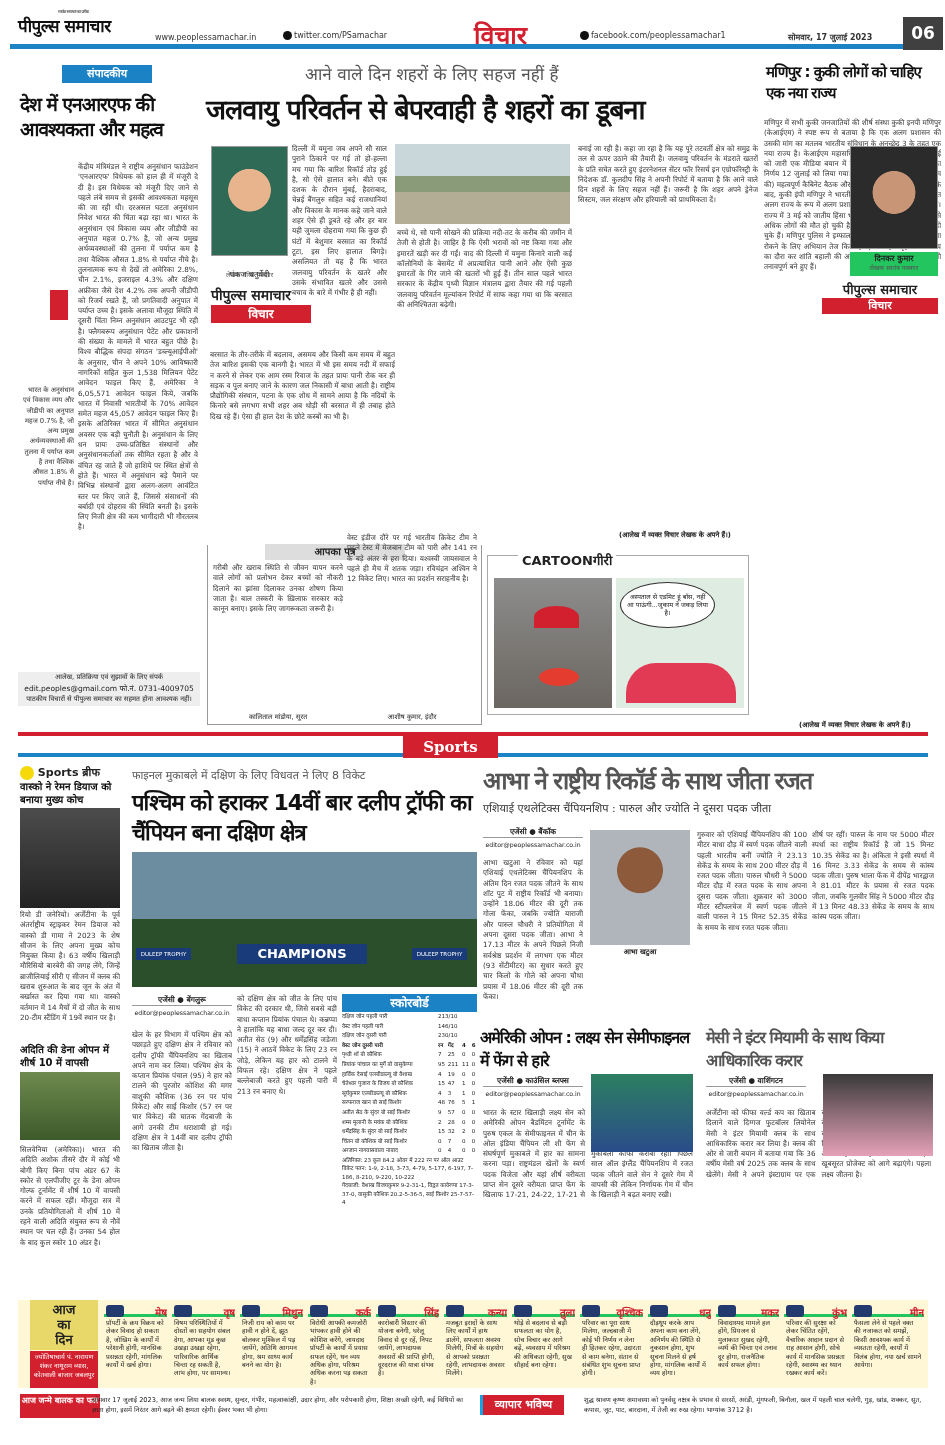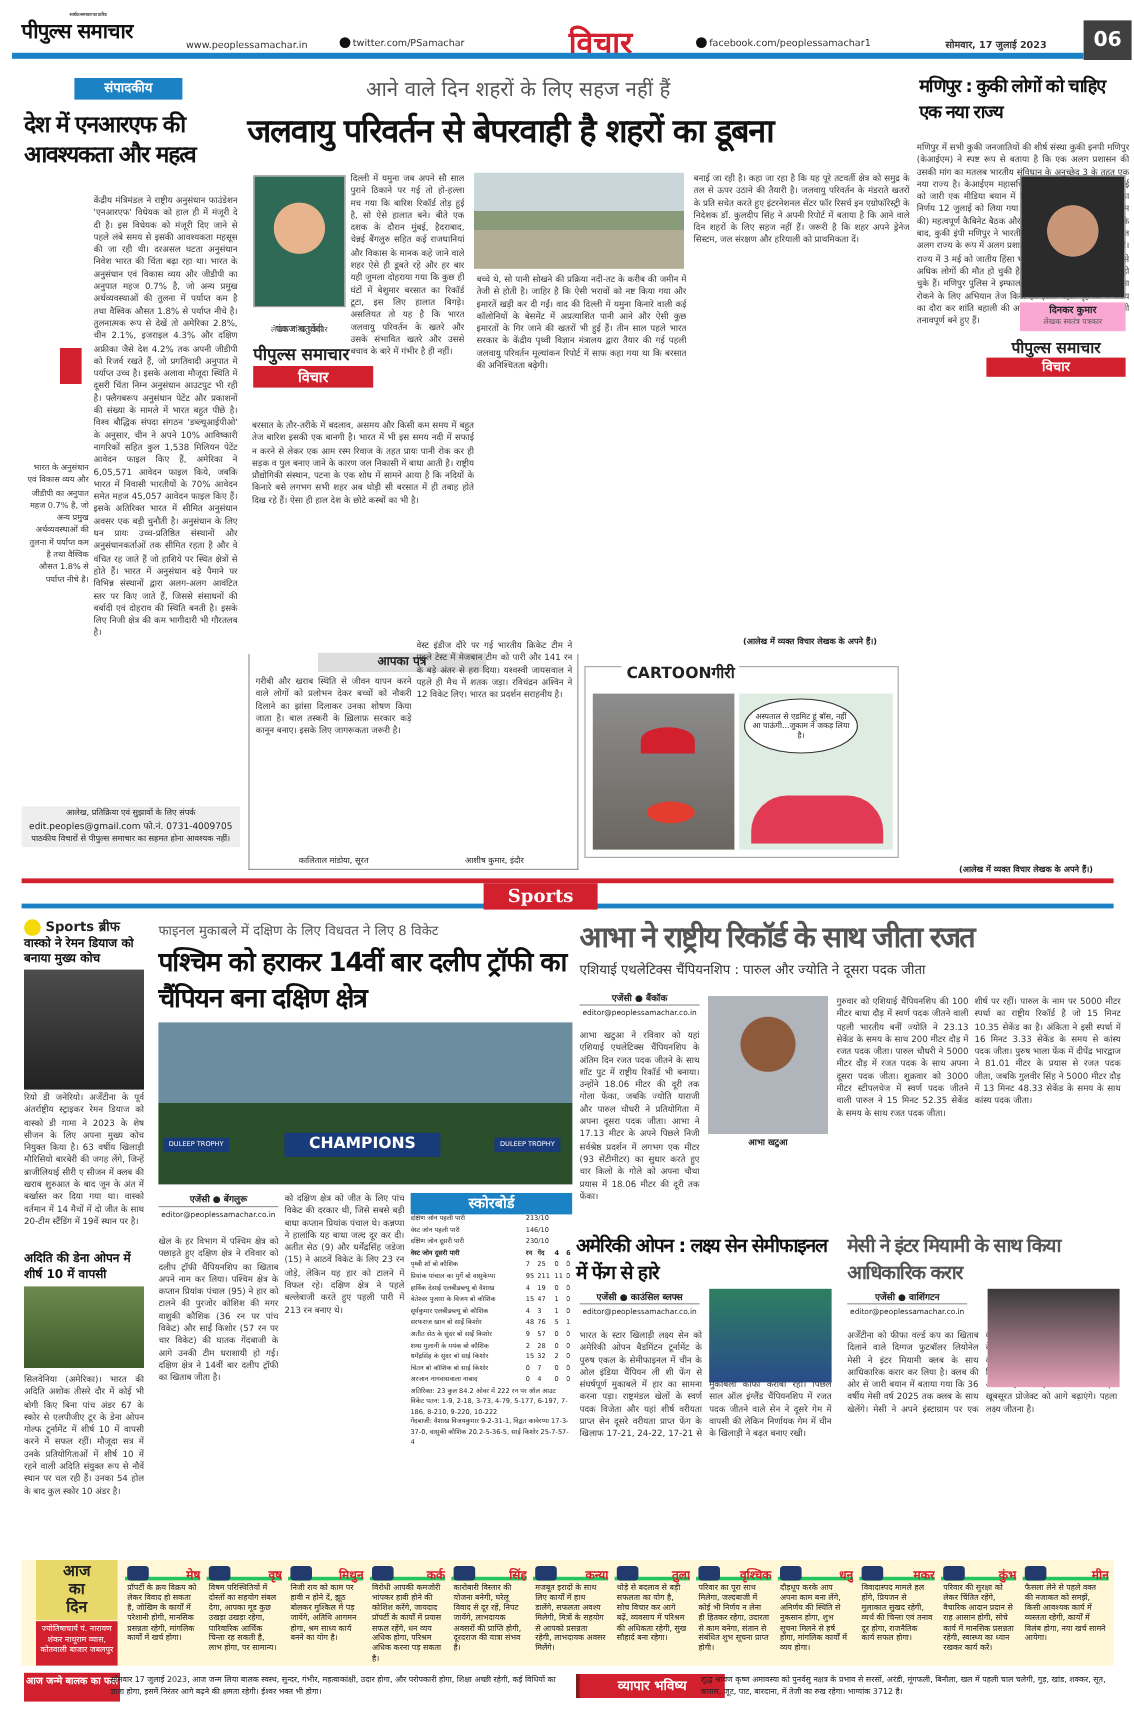--- a/index.html
+++ b/index.html
@@ -69,21 +69,21 @@
 <div class="abs txt" style="left:292px;top:144px;width:95px;height:198px">दिल्ली में यमुना जब अपने सौ साल पुराने ठिकाने पर गई तो हो-हल्ला मच गया कि बारिश रिकॉर्ड तोड़ हुई है, सो ऐसे हालात बने। बीते एक दशक के दौरान मुंबई, हैदराबाद, चेन्नई बैंगलुरु सहित कई राजधानियां और विकास के मानक कहे जाने वाले शहर ऐसे ही डूबते रहे और हर बार यही जुमला दोहराया गया कि कुछ ही घंटों में बेशुमार बरसात का रिकॉर्ड टूटा, इस लिए हालात बिगड़े। असलियत तो यह है कि भारत जलवायु परिवर्तन के खतरे और उसके संभावित खतरे और उससे बचाव के बारे में गंभीर है ही नहीं।</div>
 <div class="abs photo" style="left:395px;top:144px;width:175px;height:80px;background:linear-gradient(180deg,#c9d6da 0 40%,#8a9b79 40% 60%,#b4ad95 60%)"></div>
 <div class="abs txt" style="left:210px;top:350px;width:185px;height:190px">बरसात के तौर-तरीके में बदलाव, असमय और किसी कम समय में बहुत तेज बारिश इसकी एक बानगी है। भारत में भी इस समय नदी में सफाई न करने से लेकर एक आम रस्म रिवाज के तहत प्रायः पानी रोक कर ही सड़क व पुल बनाए जाने के कारण जल निकासी में बाधा आती है। राष्ट्रीय प्रौद्योगिकी संस्थान, पटना के एक शोध में सामने आया है कि नदियों के किनारे बसे लगभग सभी शहर अब थोड़ी सी बरसात में ही तबाह होते दिख रहे हैं। ऐसा ही हाल देश के छोटे कस्बों का भी है।</div>
 <div class="abs txt" style="left:397px;top:228px;width:175px;height:310px">बच्चे थे, सो पानी सोखने की प्रक्रिया नदी-तट के करीब की जमीन में तेजी से होती है। जाहिर है कि ऐसी भरावों को नष्ट किया गया और इमारतें खड़ी कर दी गईं। वाद की दिल्ली में यमुना किनारे वाली कई कॉलोनियों के बेसमेंट में अप्रत्याशित पानी आने और ऐसी कुछ इमारतों के गिर जाने की खतरों भी हुई हैं। तीन साल पहले भारत सरकार के केंद्रीय पृथ्वी विज्ञान मंत्रालय द्वारा तैयार की गई पहली जलवायु परिवर्तन मूल्यांकन रिपोर्ट में साफ कहा गया था कि बरसात की अनिश्चितता बढ़ेगी।</div>
 <div class="abs txt" style="left:578px;top:144px;width:180px;height:388px">बनाई जा रही है। कहा जा रहा है कि यह पूरे तटवर्ती क्षेत्र को समुद्र के तल से ऊपर उठाने की तैयारी है। जलवायु परिवर्तन के मंडराते खतरों के प्रति सचेत करते हुए इंटरनेशनल सेंटर फॉर रिसर्च इन एग्रोफॉरेस्ट्री के निदेशक डॉ. कुलदीप सिंह ने अपनी रिपोर्ट में बताया है कि आने वाले दिन शहरों के लिए सहज नहीं हैं। जरूरी है कि शहर अपने ड्रेनेज सिस्टम, जल संरक्षण और हरियाली को प्राथमिकता दें।</div>
 <div class="abs" style="left:600px;top:530px;width:150px;font-size:6.8px;font-weight:bold;text-align:center">(आलेख में व्यक्त विचार लेखक के अपने हैं।)</div>
 
 <div class="abs headline" style="left:766px;top:62px;width:175px;font-size:15px;line-height:21px">मणिपुर : कुकी लोगों को चाहिए एक नया राज्य</div>
 <div class="abs txt" style="left:764px;top:118px;width:177px;height:600px">मणिपुर में सभी कुकी जनजातियों की शीर्ष संस्था कुकी इनपी मणिपुर (केआईएम) ने स्पष्ट रूप से बताया है कि एक अलग प्रशासन की उसकी मांग का मतलब भारतीय संविधान के अनुच्छेद 3 के तहत एक नया राज्य है। केआईएम महासचिव खैखोहाउह गंगटे ने 13 जुलाई को जारी एक मीडिया बयान में कहा कि अलग राज्य की मांग का निर्णय 12 जुलाई को लिया गया। 12 जुलाई को इसकी (केआईएम की) महत्वपूर्ण कैबिनेट बैठक और इसमें लिए गए कार्यकारी निर्णय के बाद, कुकी इंपी मणिपुर ने भारतीय संविधान के अनुच्छेद 3 के तहत अलग राज्य के रूप में अलग प्रशासन की अपनी मांग साफ कर दी है। राज्य में 3 मई को जातीय हिंसा भड़कने के बाद से अब तक 150 से अधिक लोगों की मौत हो चुकी है और 60,000 लोग विस्थापित हो चुके हैं। मणिपुर पुलिस ने इम्फाल घाटी में सुरक्षा बलों के साथ हिंसा रोकने के लिए अभियान तेज किया है। इससे पहले गृहमंत्री ने राज्य का दौरा कर शांति बहाली की अपील की थी लेकिन हालात अब भी तनावपूर्ण बने हुए हैं।</div>
 <div class="abs face" style="left:850px;top:146px;width:88px;height:103px;border:1px solid #999;background:radial-gradient(circle at 50% 45%,#c89577 0 30%,#2b2b2b 31% 100%)"></div>
-<div class="abs" style="left:850px;top:252px;width:88px;height:24px;background:#f9a8d4;text-align:center">
+<div class="abs" style="left:850px;top:252px;width:88px;height:24px;background:#22c55e;text-align:center">
   <div style="font-size:8px;font-weight:bold">दिनकर कुमार</div>
   <div style="font-size:6.5px;color:#555">लेखक स्वतंत्र पत्रकार</div>
 </div>
 <div class="abs" style="left:822px;top:280px;width:116px;background:#fff">
   <div style="font-size:13px;font-weight:bold;text-align:center">पीपुल्स समाचार</div>
   <div class="red-bar" style="height:16px;font-size:11px;line-height:16px">विचार</div>
 </div>
 <div class="abs" style="left:770px;top:720px;width:170px;font-size:6.8px;font-weight:bold;text-align:center">(आलेख में व्यक्त विचार लेखक के अपने हैं।)</div>
 
 <div class="abs" style="left:207px;top:545px;width:275px;height:180px;border:1px solid #999;border-top:none"></div>
@@ -317,14 +317,14 @@
     <div class="rname"><span class="ricon"></span><span>कुंभ</span></div>
     <div class="rtext">परिवार की सुरक्षा को लेकर चिंतित रहेंगे, वैचारिक आदान प्रदान से राह आसान होगी, सोचे कार्य में मानसिक प्रसन्नता रहेगी, स्वास्थ्य का ध्यान रखकर कार्य करें।</div>
   </div>
 <div class="abs rashi" style="left:852px;width:72px">
     <div class="rname"><span class="ricon"></span><span>मीन</span></div>
     <div class="rtext">फैसला लेने से पहले वक्त की नजाकत को समझें, किसी आवश्यक कार्य में व्यस्तता रहेगी, कार्यों में विलंब होगा, नया खर्च सामने आयेगा।</div>
   </div>
 
 <div class="abs red-bar" style="left:20px;top:1394px;width:80px;height:24px;font-size:8px;line-height:11px;padding-top:1px">आज जन्मे बालक का फल</div>
 <div class="abs" style="left:92px;top:1395px;width:380px;font-size:6.6px;line-height:10px;color:#222">सोमवार 17 जुलाई 2023, आज जन्म लिया बालक स्वस्थ, सुन्दर, गंभीर, महत्वाकांक्षी, उदार होगा, और परोपकारी होगा, शिक्षा अच्छी रहेगी, कई विधियों का ज्ञाता होगा, इसमें निरंतर आगे बढ़ने की क्षमता रहेगी। ईश्वर भक्त भी होगा।</div>
-<div class="abs red-bar" style="left:480px;top:1395px;width:124px;height:20px;font-size:11px;line-height:20px;border-left:3px solid #7f1d1d">व्यापार भविष्य</div>
+<div class="abs red-bar" style="left:480px;top:1395px;width:84px;height:20px;font-size:11px;line-height:20px;border-left:3px solid #0ea5e9">व्यापार भविष्य</div>
 <div class="abs" style="left:584px;top:1395px;width:345px;font-size:6.6px;line-height:10px;color:#222">शुद्ध श्रावण कृष्ण अमावस्या को पुनर्वसु नक्षत्र के प्रभाव से सरसों, अरंडी, मूंगफली, बिनौला, खल में पहली चाल चलेगी, गुड़, खांड, शक्कर, सूत, कपास, जूट, पाट, बारदाना, में तेजी का रुख रहेगा। भाग्यांक 3712 है।</div>
 
 </body></html>

